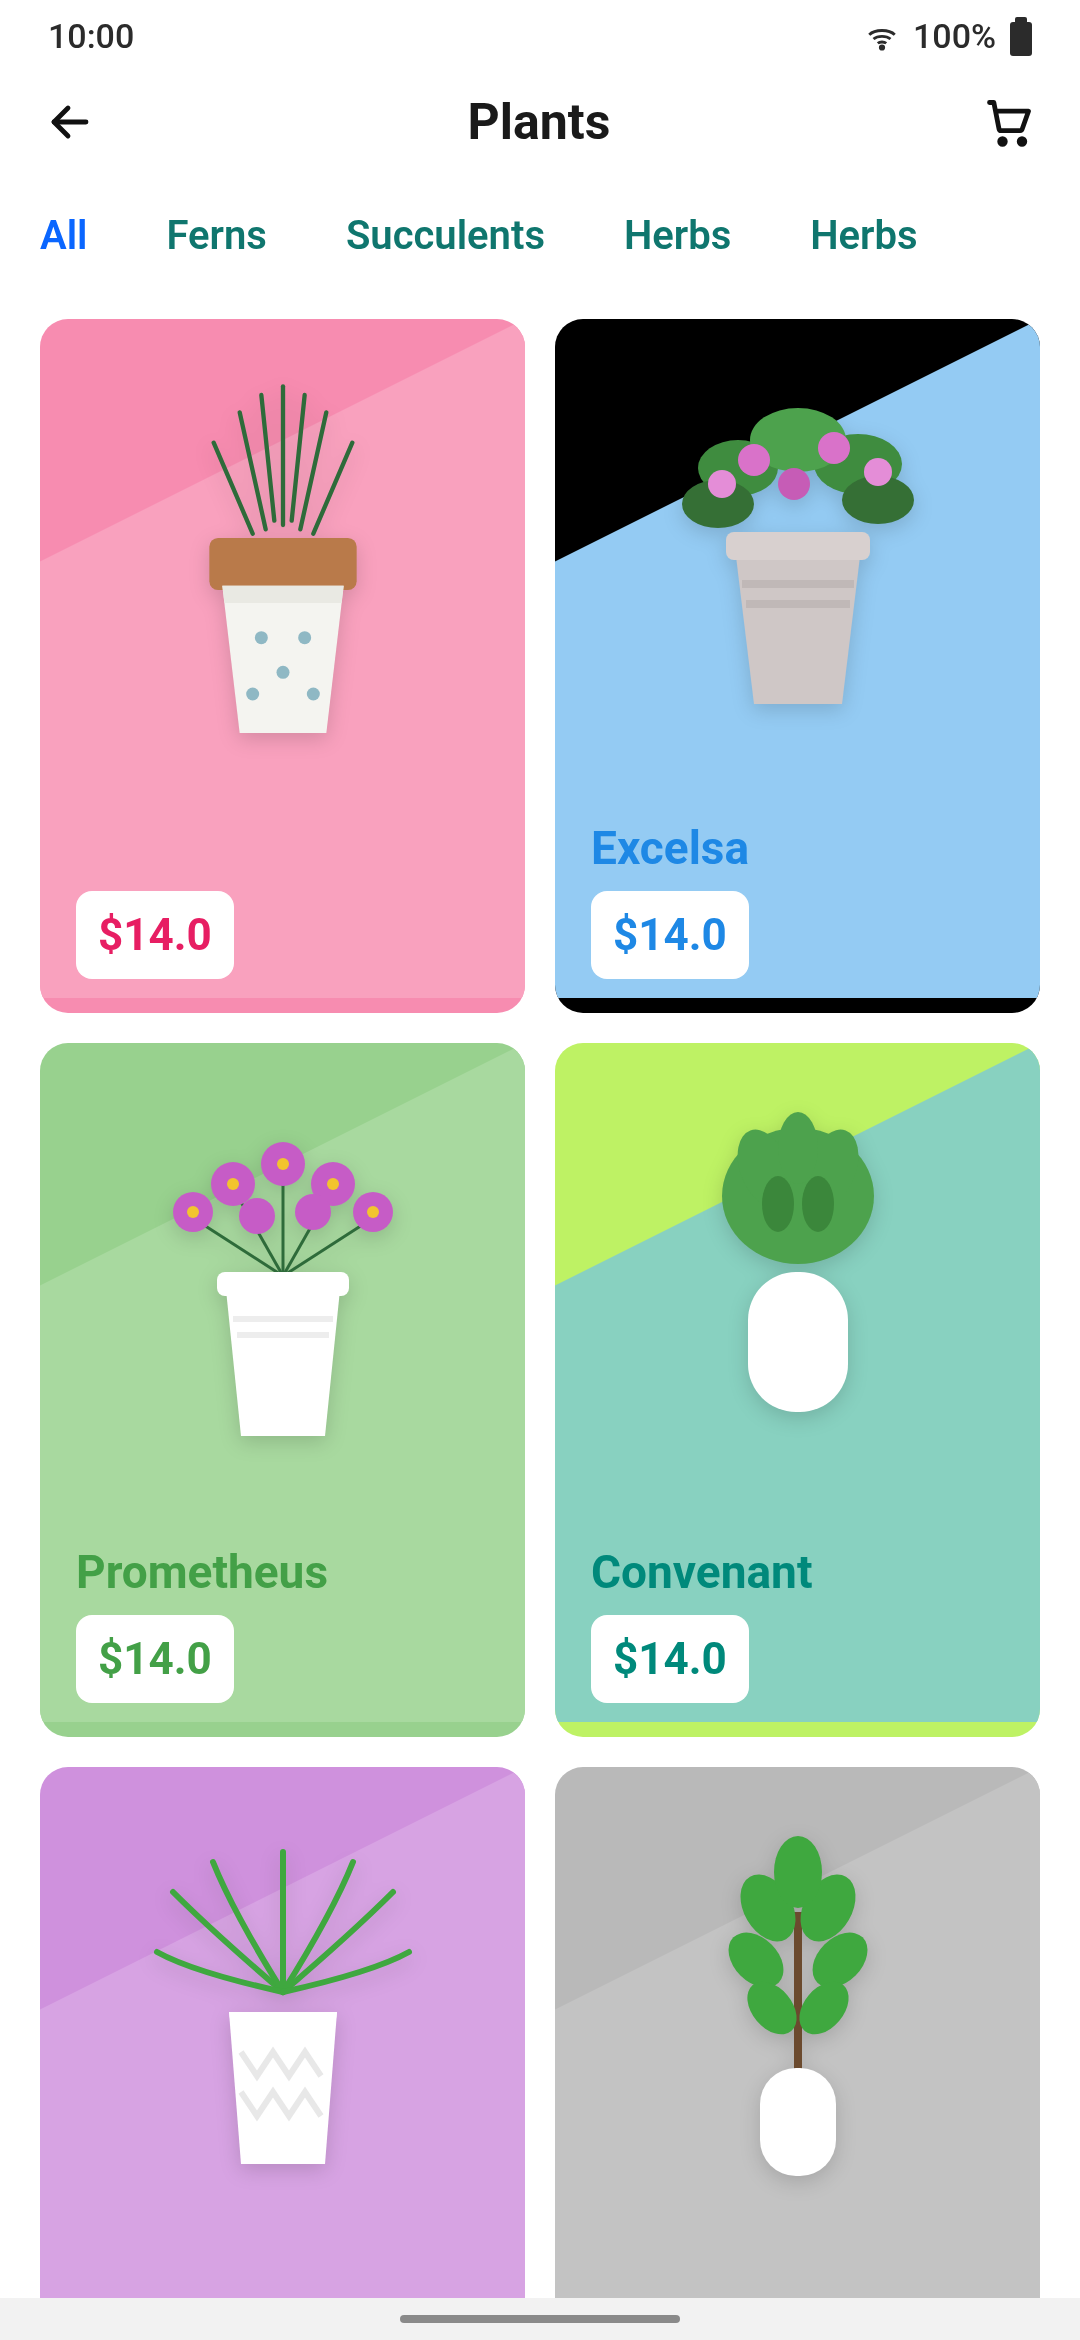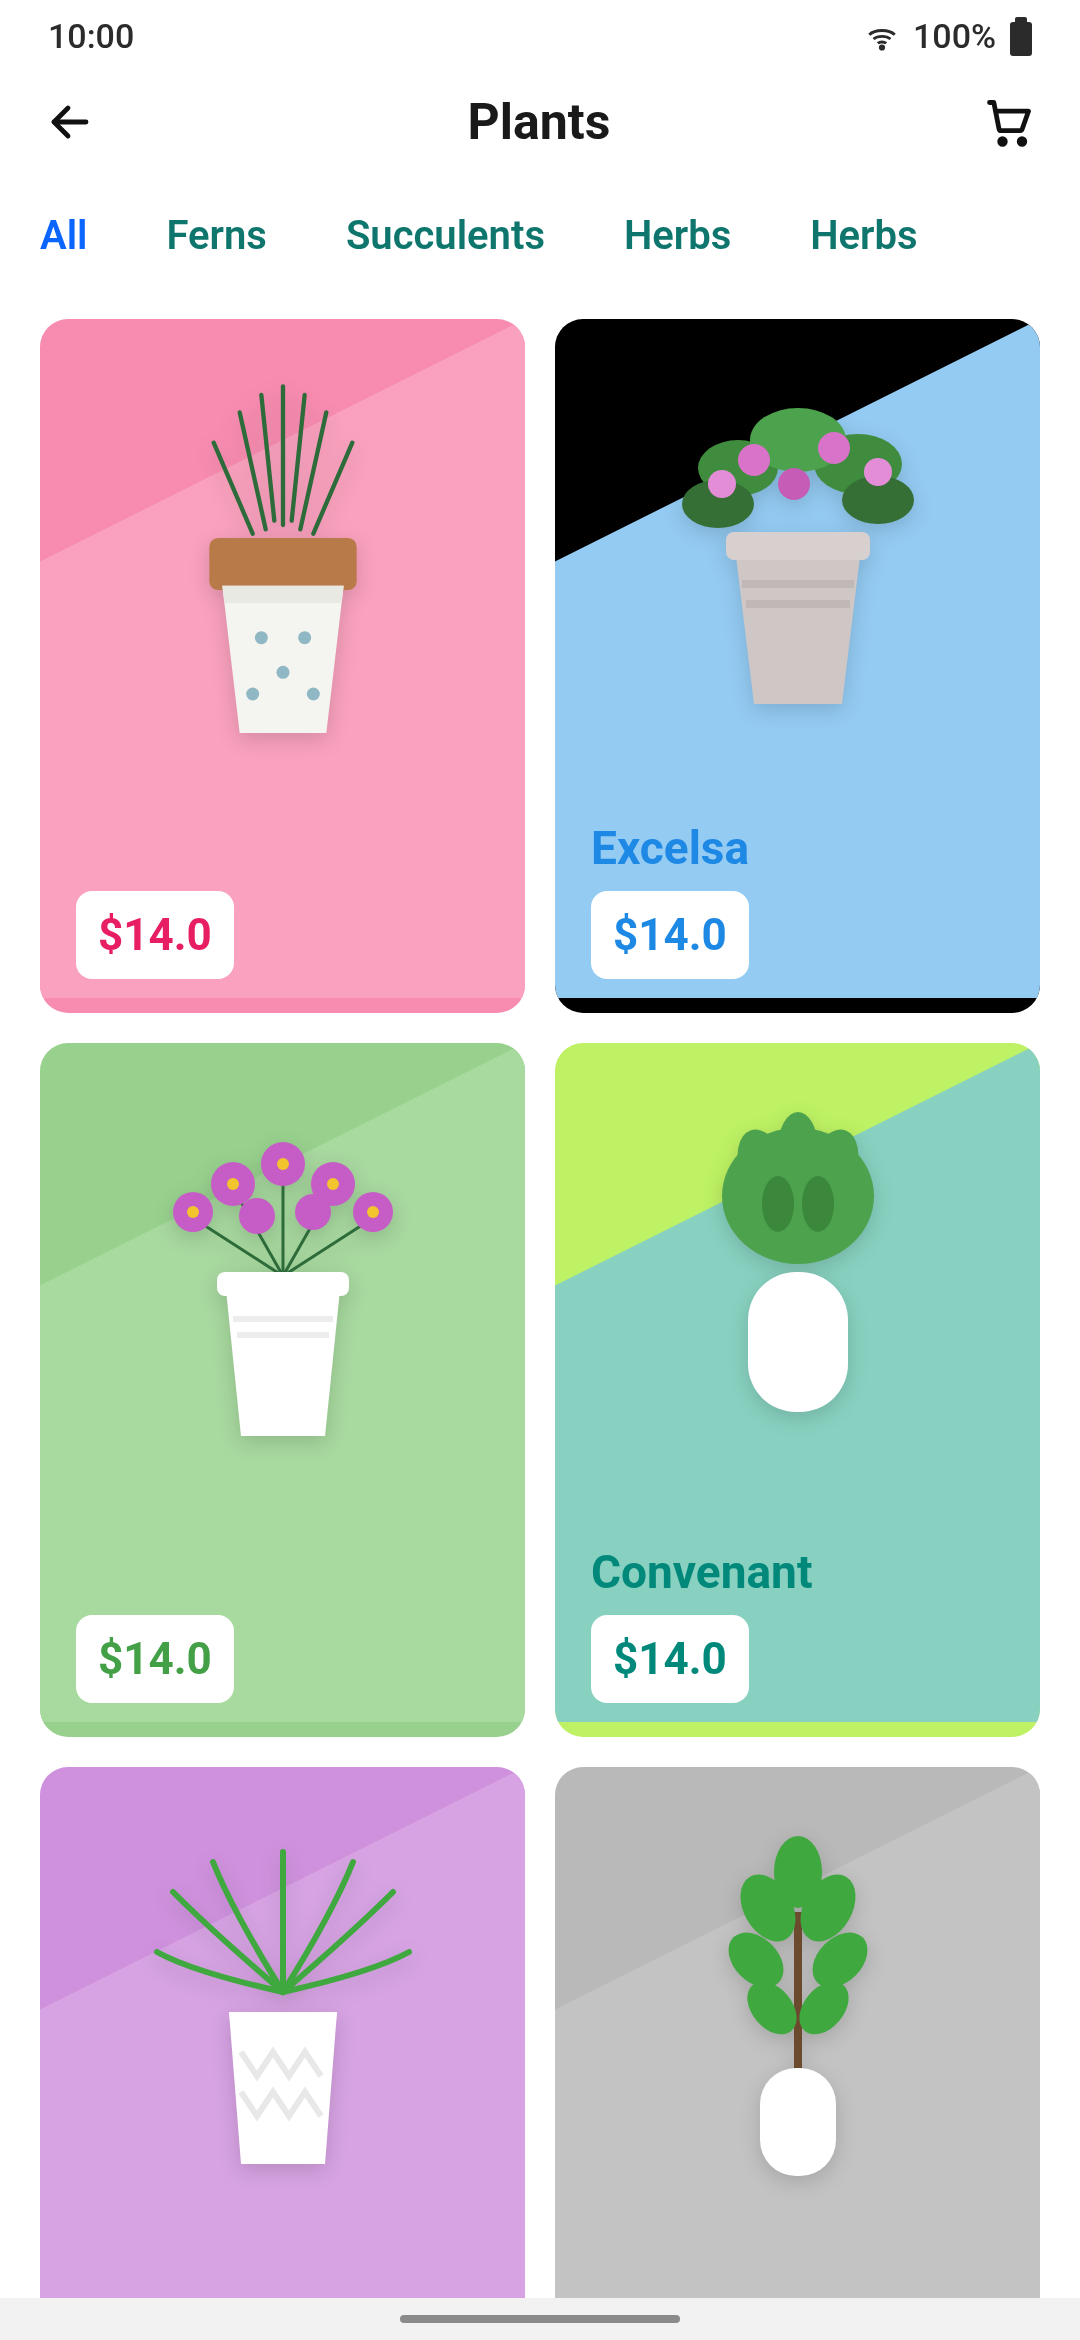--- a/index.html
+++ b/index.html
@@ -173,20 +173,21 @@
             <circle cx="30" cy="52" r="3"></circle>
             <circle cx="120" cy="52" r="3"></circle>
           </g>
         <path d="M46 86 L104 86 L96 164 L54 164 Z" fill="#ffffff"></path>
         <rect x="42" y="82" width="66" height="12" rx="4" fill="#ffffff"></rect>
         <rect x="50" y="104" width="50" height="3" fill="#ededed"></rect>
           <rect x="52" y="112" width="46" height="3" fill="#ededed"></rect>
       </svg>
     </div>
     <div class="card-info">
+      <div class="card-name" style="color:#43a047">Prometheus</div>
       <div class="price-pill" style="color:#43a047">$14.0</div>
     </div>
   </div>
 
   <div class="card" style="background:#bef264">
     <svg class="card-diag" viewBox="0 0 100 140" preserveAspectRatio="none">
         <polygon points="0,140 0,50 100,0 100,140" fill="#88d1c0"></polygon>
       </svg>
     <div class="plant-holder">
       <svg class="pot" width="260" height="370" viewBox="0 0 130 180">

